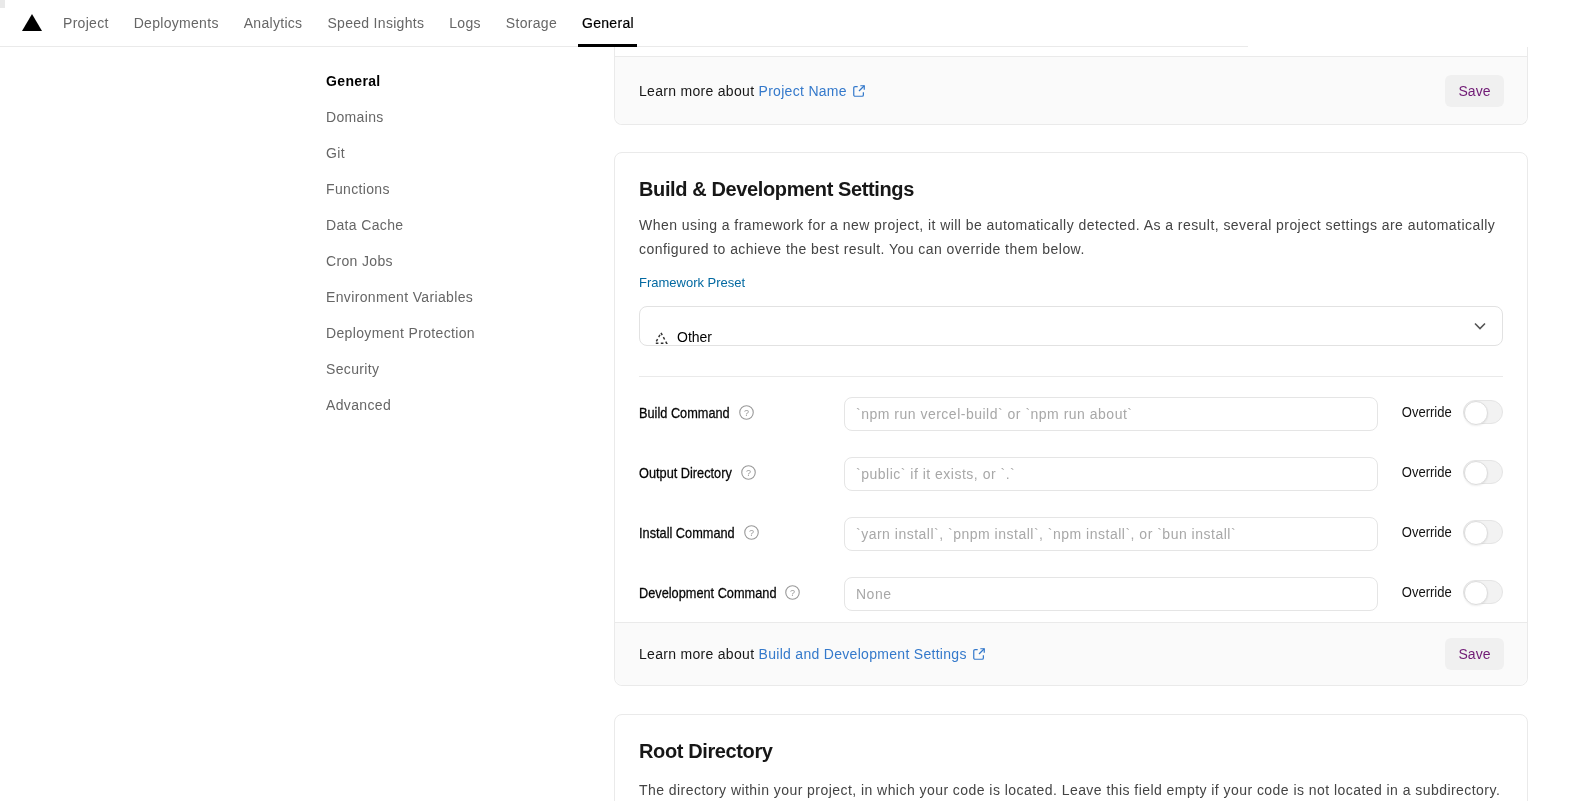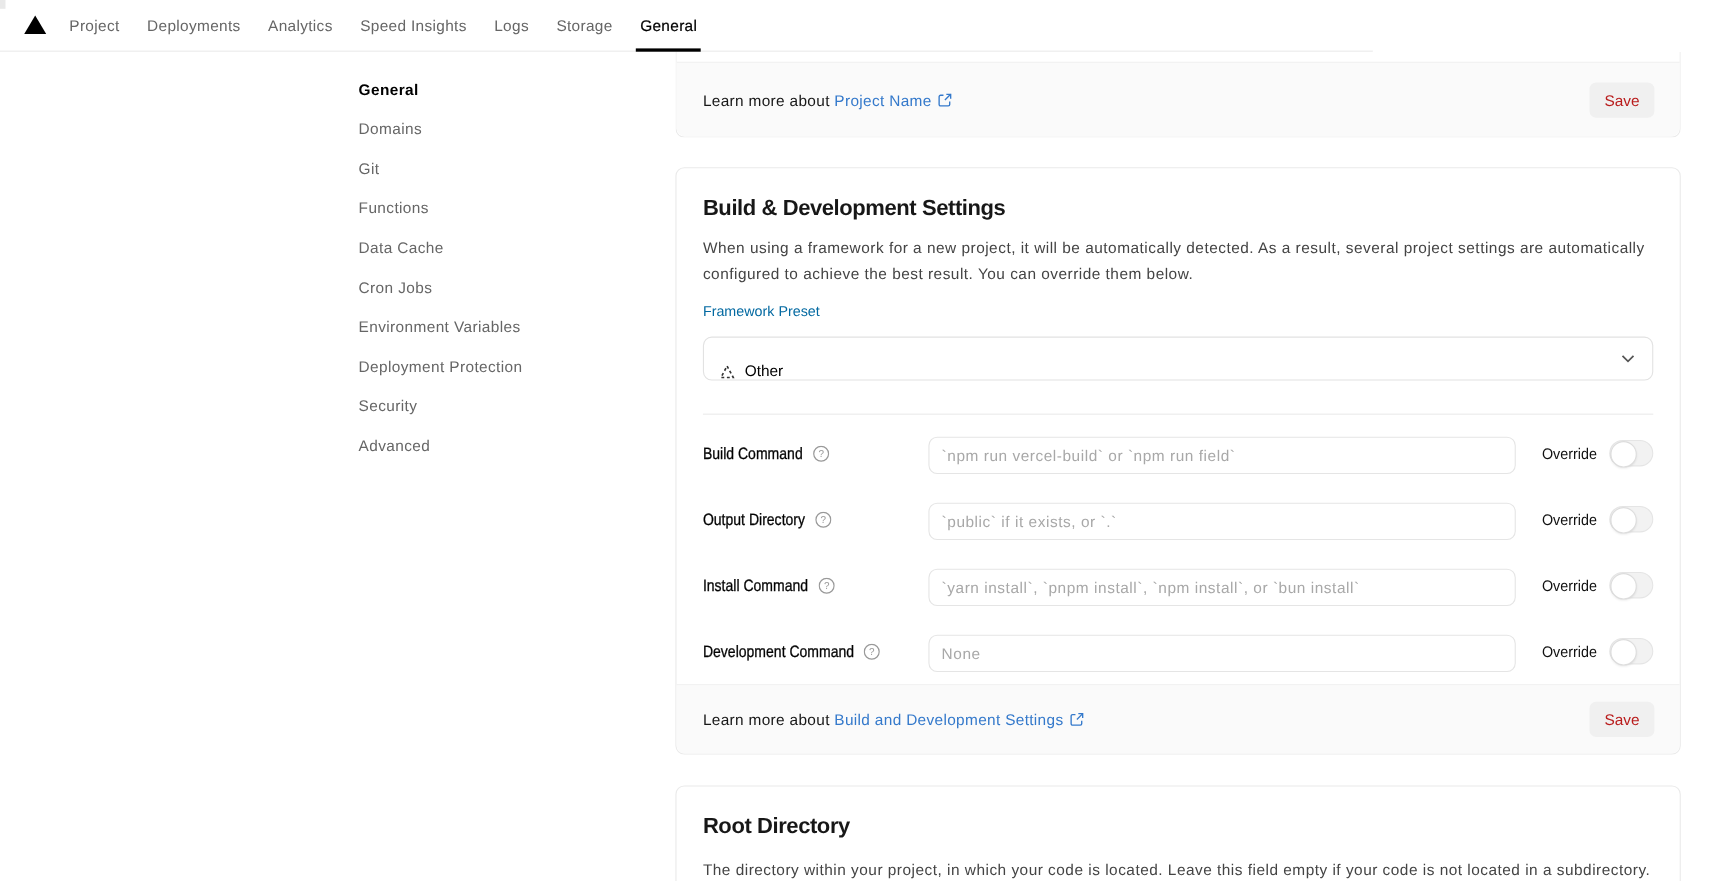--- a/index.html
+++ b/index.html
@@ -19,21 +19,21 @@
 .sidebar div { height:36px; line-height:36px; }
 .sidebar .active { color:#000; font-weight:bold; }
 
 
 .main { position:absolute; left:614px; top:0; width:914px; }
 .card { position:absolute; left:0; width:914px; background:#fff; border:1px solid #eaeaea; border-radius:8px; }
 .card-footer { background:#fafafa; border-top:1px solid #eaeaea; border-radius:0 0 8px 8px; display:flex; align-items:center; justify-content:space-between; padding:0 23px 0 24px; }
 .card-footer .note { font-size:14px; letter-spacing:0.3px; color:#171717; display:flex; align-items:flex-end; }
 a.blue { color:#3479cb; text-decoration:none; display:inline-flex; align-items:center; }
 .extlink { margin-left:5px; }
-.btn-save { width:59px; height:32px; background:#f0f0f0; color:#b91c1c; font-size:14px; border:none; border-radius:6px; display:flex; align-items:center; justify-content:center; font-family:"Liberation Sans",sans-serif; }
+.btn-save { width:59px; height:32px; background:#f0f0f0; color:#701a75; font-size:14px; border:none; border-radius:6px; display:flex; align-items:center; justify-content:center; font-family:"Liberation Sans",sans-serif; }
 
 
 .card1 { top:47px; height:78px; border-top:none; border-radius:0 0 8px 8px; }
 .card1 .card-footer { position:absolute; left:0; right:0; bottom:0; height:68px; }
 
 
 .card2 { top:152px; height:534px; }
 .card2-body { padding:0 24px; }
 .card-title { font-size:20px; font-weight:bold; letter-spacing:-0.38px; color:#171717; line-height:28px; padding-top:22px; }
 .card-desc { font-size:14px; line-height:24px; letter-spacing:0.45px; color:#444; margin-top:13px; }
@@ -120,21 +120,21 @@
       <div class="divider"></div>
       <div class="rows">
         <div class="frow">
           <div class="flabel">
               <span class="lt" style="margin-right:-16px;">Build Command</span>
             <svg width="15" height="15" viewBox="0 0 15 15" fill="none">
                 <circle cx="7.5" cy="7.5" r="6.75" stroke="#999" stroke-width="1.1"></circle>
                 <text x="7.5" y="10.6" font-size="9" fill="#999" text-anchor="middle" font-family="Liberation Sans">?</text>
               </svg>
           </div>
-          <div class="finput">`npm run vercel-build` or `npm run field`</div>
+          <div class="finput">`npm run vercel-build` or `npm run about`</div>
           <div class="override">Override</div>
           <div class="toggle"></div>
         </div>
         <div class="frow">
           <div class="flabel">
               <span class="lt" style="margin-right:-16.4px;">Output Directory</span>
             <svg width="15" height="15" viewBox="0 0 15 15" fill="none">
                 <circle cx="7.5" cy="7.5" r="6.75" stroke="#999" stroke-width="1.1"></circle>
                 <text x="7.5" y="10.6" font-size="9" fill="#999" text-anchor="middle" font-family="Liberation Sans">?</text>
               </svg>

